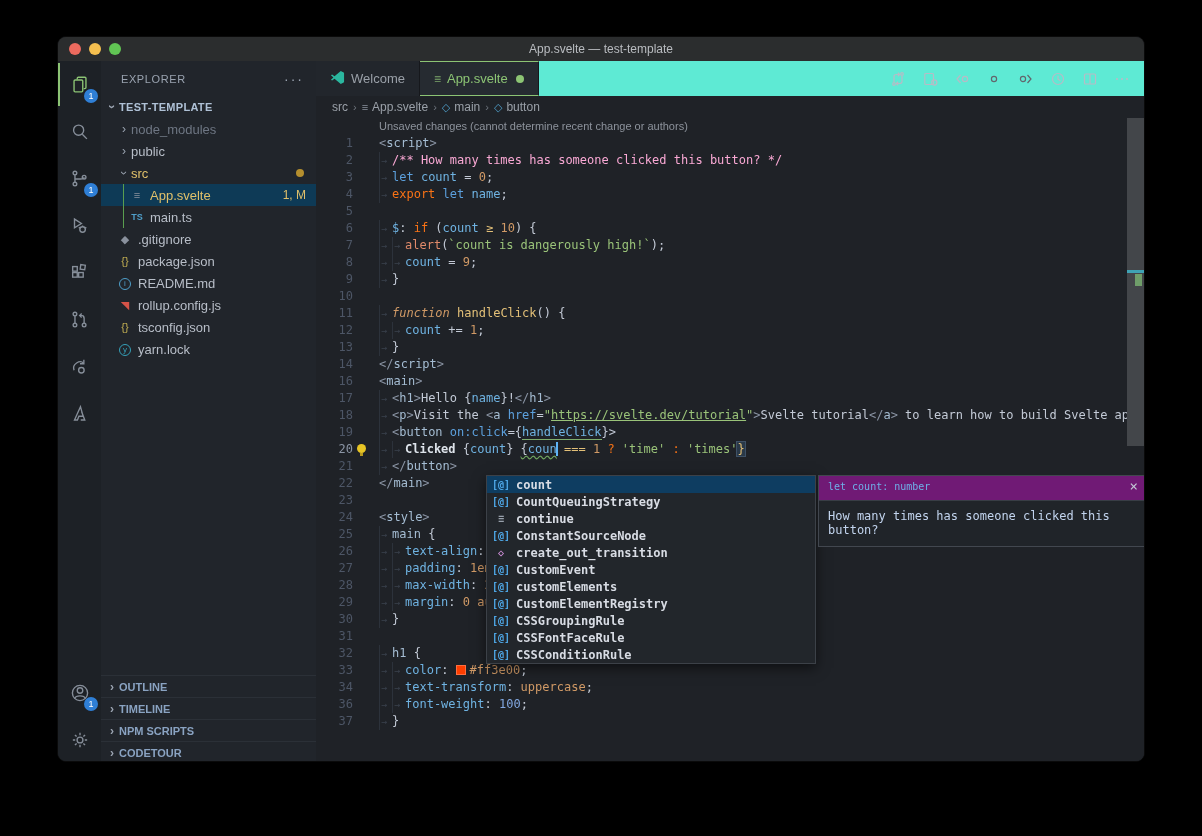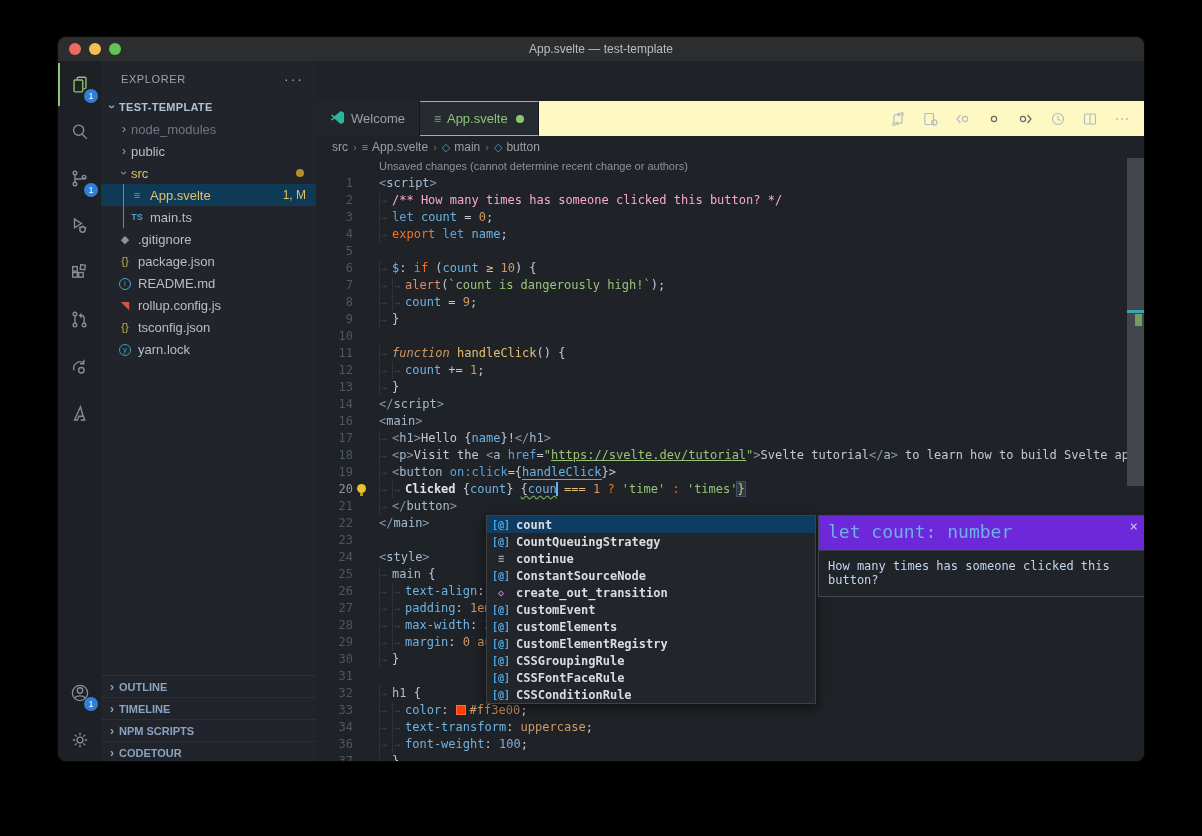--- a/index.html
+++ b/index.html
@@ -34,21 +34,21 @@
   .tree-row.selected{background:#0e3a56;color:#e0c06a;}
   .tree-row .ficon{width:16px;flex:none;text-align:center;margin-right:5px;font-size:11px;}
   .tree-row .circ{display:inline-flex;width:12px;height:12px;border-radius:50%;border:1px solid currentColor;font-size:8px;align-items:center;justify-content:center;}
   .tree-row .rbadge{margin-left:auto;margin-right:10px;font-size:12px;color:#e0c06a;}
   .tree-row .mdot{margin-left:auto;margin-right:12px;width:8px;height:8px;border-radius:50%;background:#b58f2e;}
   .tree-row.guide::before{content:'';position:absolute;left:22px;top:0;bottom:0;width:1px;background:#5a9e4f;}
   .sb-spacer{flex:1;}
   .sb-section{height:22px;display:flex;align-items:center;padding-left:4px;border-top:1px solid #2b3037;font-weight:bold;font-size:11px;color:#8aa3c2;cursor:pointer;}
   
   .editorgroup{flex:1;display:flex;flex-direction:column;min-width:0;background:#1f2227;}
-  .tabbar{height:35px;background:#fef9c3;display:flex;align-items:stretch;flex:none;margin-top:40px;}
+  .tabbar{height:35px;background:#5eead4;display:flex;align-items:stretch;flex:none;}
   .tab{display:flex;align-items:center;gap:6px;padding:0 14px;font-size:13px;color:#9aa0a8;background:#22262c;border-right:1px solid #16181c;cursor:pointer;}
   .tab.active{background:#262b31;color:#8cc474;border-top:1px solid #8cc474;border-bottom:1px solid #8cc474;}
   .tab .dirty{width:8px;height:8px;border-radius:50%;background:#8cc474;margin-left:2px;}
   .tab .ticon{font-size:12px;color:#7ca76a;}
   .tab-actions{margin-left:auto;display:flex;align-items:center;gap:16px;padding-right:14px;}
   .ea{color:#b6bcc6;cursor:pointer;display:flex;align-items:center;}
   .ea.dim{color:#62676d;}
   .ea svg{stroke:currentColor;fill:none;stroke-width:1.2;}
   .breadcrumbbar{height:22px;display:flex;align-items:center;padding-left:16px;gap:5px;font-size:12px;color:#9aa0a8;background:#1f2227;flex:none;}
   .bc-sep{color:#6e747c;font-size:11px;}
@@ -81,21 +81,21 @@
   .scrollbar{position:absolute;right:0;top:0;width:17px;height:328px;background:#43464a;cursor:pointer;}
   .sb-cursor-mark{position:absolute;right:0;top:152px;width:17px;height:3px;background:#3fa3b5;}
   .sb-mod-mark{position:absolute;right:2px;top:156px;width:7px;height:12px;background:#6f9e6a;}
   
   .suggest{position:absolute;left:170px;top:357px;width:330px;background:#22262b;border:1px solid #3c4148;box-shadow:0 4px 12px rgba(0,0,0,.55);z-index:5;}
   .sg-row{height:17px;display:flex;align-items:center;gap:5px;padding-left:4px;font-family:"DejaVu Sans Mono",monospace;font-size:12px;font-weight:bold;color:#d8dce4;cursor:pointer;white-space:nowrap;}
   .sg-row.selected{background:#0e3d61;}
   .sg-icon{width:20px;flex:none;text-align:center;font-size:10px;}
   
   .hoverw{position:absolute;left:502px;top:357px;width:328px;background:#202429;border:1px solid #42474f;z-index:5;}
-  .hv-sig{padding:5px 9px 8px;font-family:"DejaVu Sans Mono",monospace;font-size:18px;color:#6fb0e8;background:#6d28d9;}
+  .hv-sig{padding:5px 9px 8px;font-family:"DejaVu Sans Mono",monospace;font-size:10px;color:#6fb0e8;background:#701a75;}
   .hv-doc{padding:8px 9px 9px;font-size:12px;color:#c2d4ee;border-top:1px solid #383d45;}
   .hv-close{position:absolute;right:7px;top:2px;color:#c3cad6;font-size:14px;cursor:pointer;}
 </style>
 </head>
 <body>
 
 <div class="canvas">
   <div class="window">
 
     <div class="titlebar">

